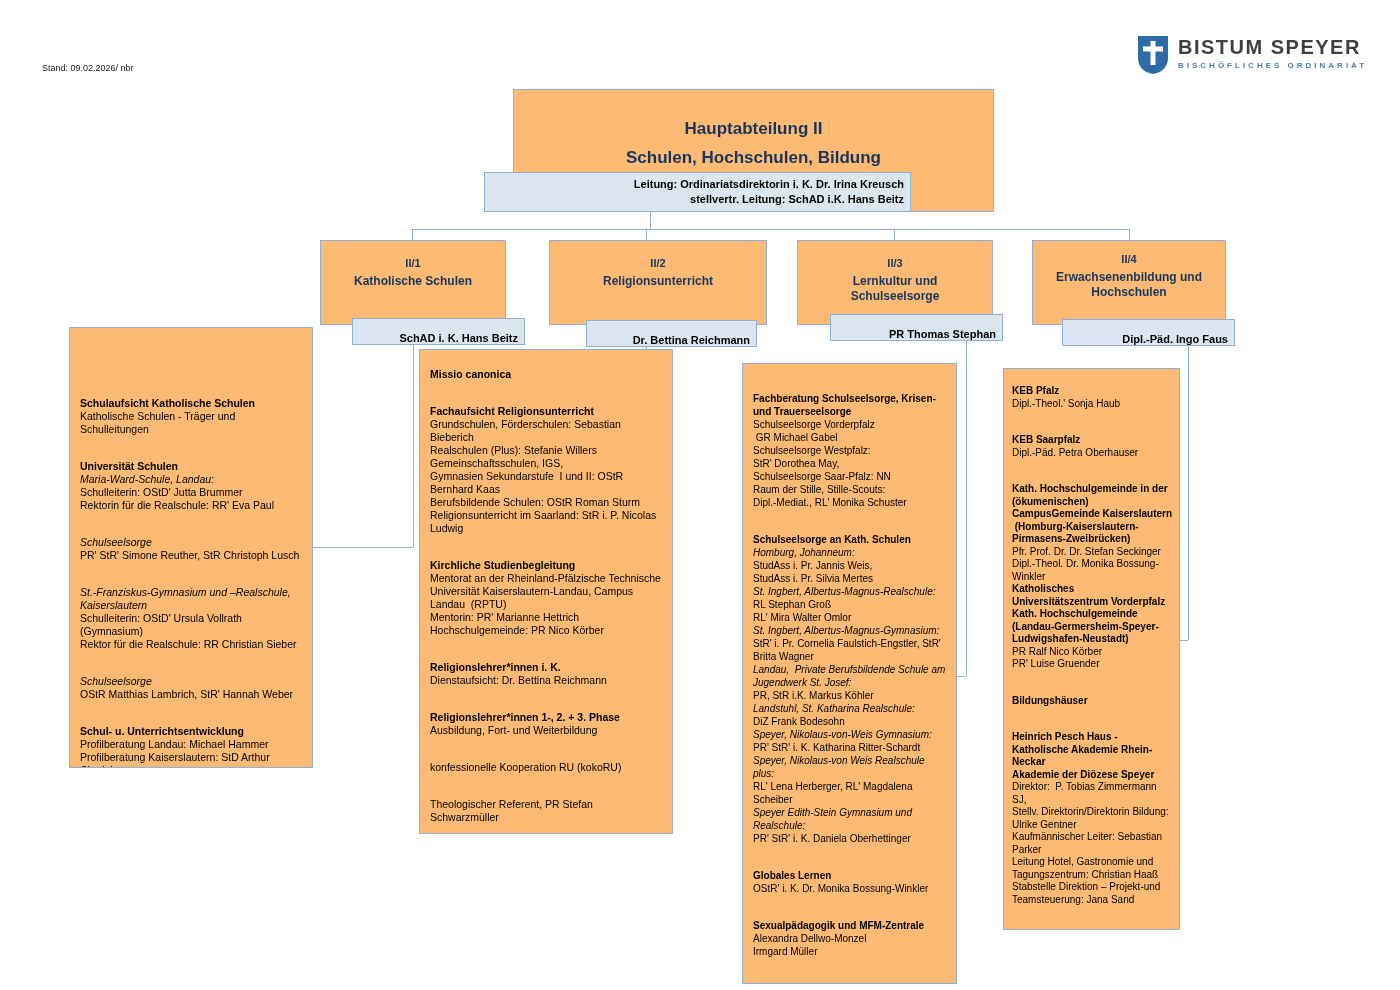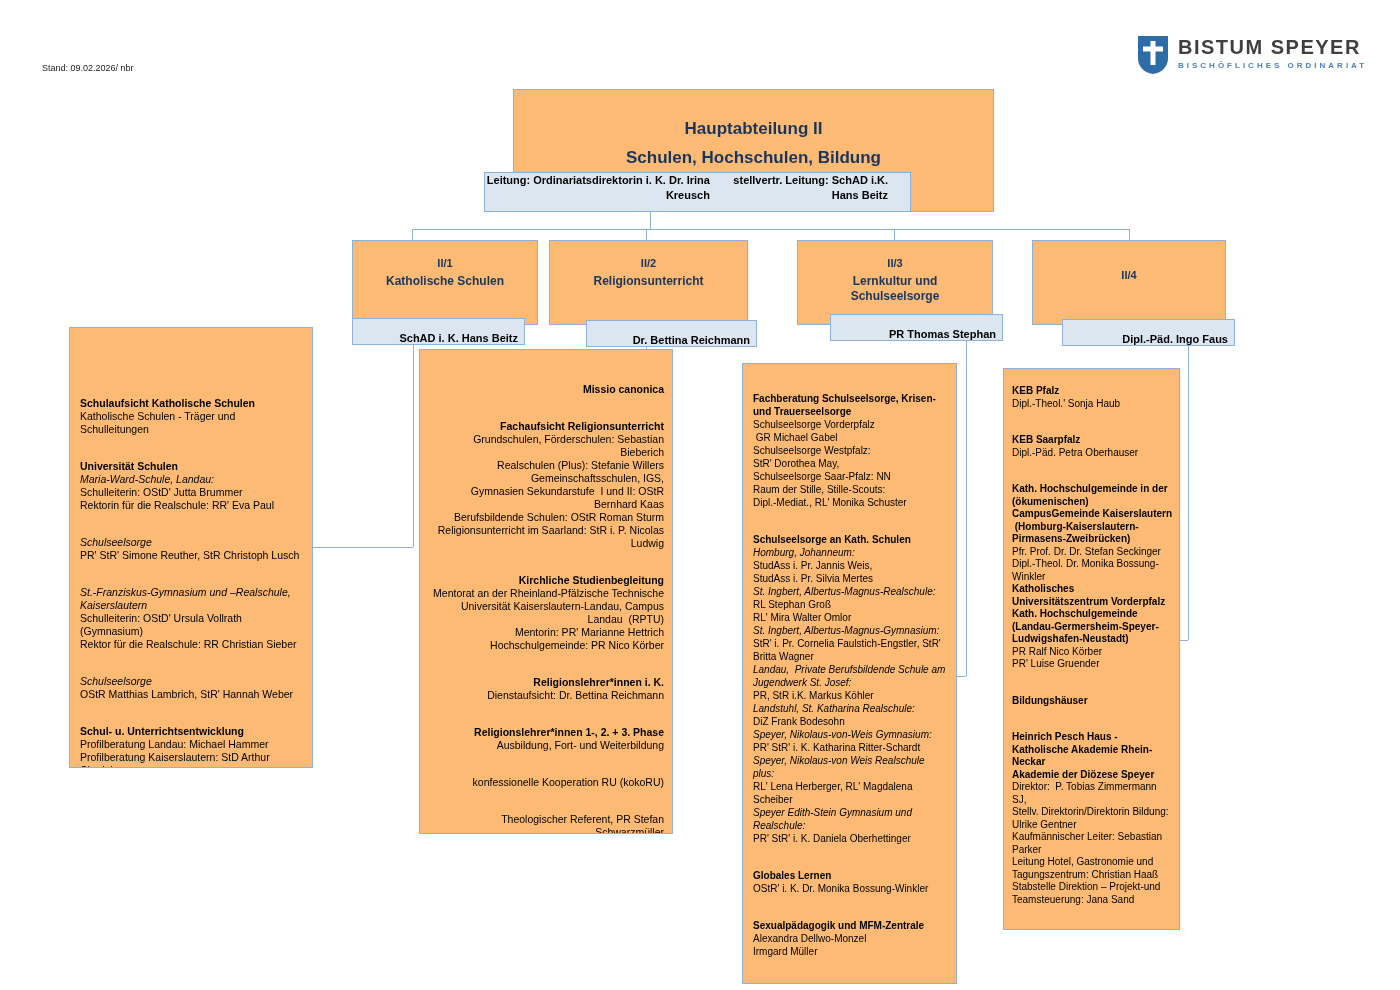--- a/index.html
+++ b/index.html
@@ -26,31 +26,31 @@
   #stand{position:absolute;left:42px;top:63px;font-size:9px;color:#222;}
 
   
   #logo{position:absolute;left:1138px;top:36px;display:flex;align-items:flex-start;gap:10px;}
   #logo-name{font-size:20px;font-weight:bold;letter-spacing:1.5px;color:var(--logo_text);line-height:22px;}
   #logo-sub{font-size:8px;letter-spacing:3px;color:var(--logo_sub);margin-top:3px;font-weight:bold;}
 
   
   #main-box{left:513px;top:89px;width:481px;height:123px;text-align:center;padding-top:24px;}
   .main-title{font-size:17px;font-weight:bold;color:var(--title);line-height:29px;}
-  #lead-box{left:484px;top:172px;width:427px;height:40px;display:flex;flex-direction:row;justify-content:center;text-align:right;padding-right:22px;font-size:11px;font-weight:bold;line-height:15px;}
+  #lead-box{left:484px;top:172px;width:427px;height:40px;display:flex;flex-direction:column;justify-content:center;text-align:right;padding-right:6px;font-size:11px;font-weight:bold;line-height:15px;}
 
   
   .dept{text-align:center;color:var(--title);}
   .dept-code{margin-top:16px;font-size:11px;font-weight:bold;}
   .dept-name{margin-top:5px;font-size:12px;font-weight:bold;padding:0 14px;line-height:15px;}
-  #dept-1{left:320px;top:240px;width:186px;height:85px;margin-left:32px;}
-  #dept-2{left:549px;top:240px;width:199px;height:85px;}
+  #dept-1{left:320px;top:240px;width:186px;height:85px;}
+  #dept-2{left:549px;top:240px;width:218px;height:85px;}
   #dept-3{left:797px;top:240px;width:196px;height:85px;}
   #dept-4{left:1032px;top:240px;width:194px;height:85px;}
-  #dept-4 .dept-code{margin-top:28px;}
+  #dept-4 .dept-code{margin-top:12px;}
 
   .namebox{display:flex;align-items:flex-end;justify-content:flex-end;padding-right:6px;font-size:11px;font-weight:bold;}
   #name-1{left:352px;top:318px;width:173px;height:27px;}
   #name-2{left:586px;top:320px;width:171px;height:27px;}
   #name-3{left:830px;top:314px;width:173px;height:27px;}
   #name-4{left:1062px;top:319px;width:173px;height:27px;}
 
   
   #c-stub{left:650px;top:212px;height:17px;}
   #c-bar{left:412px;top:229px;width:718px;}
@@ -62,21 +62,21 @@
   #c1h{left:313px;top:547px;width:100px;}
   #c2v{left:646px;top:347px;height:4px;}
   #c3v{left:966px;top:341px;height:335px;}
   #c3h{left:957px;top:676px;width:9px;}
   #c4v{left:1188px;top:346px;height:294px;}
   #c4h{left:1180px;top:640px;width:8px;}
 
   
   .detail{font-size:10.5px;line-height:13px;overflow:hidden;z-index:2;}
   #detail-1{left:69px;top:327px;width:244px;height:441px;padding:45px 8px 8px 10px;}
-  #detail-2{left:419px;top:349px;width:254px;height:485px;padding:33px 8px 8px 10px;text-align:right;}
+  #detail-2{left:419px;top:349px;width:254px;height:485px;padding:18px 8px 8px 10px;}
   #detail-3{left:742px;top:363px;width:215px;height:621px;padding:28px 8px 8px 10px;font-size:10px;}
   #detail-4{left:1003px;top:368px;width:177px;height:562px;padding:16px 6px 8px 8px;font-size:10px;line-height:12.5px;}
   .ln{min-height:12px;white-space:pre-wrap;}
   .gap{margin-top:24px;}
   .s-b{font-weight:bold;}
   .s-i{font-style:italic;}
 </style>
 </head>
 <body>
 
@@ -138,20 +138,21 @@
   <div class="box dept" id="dept-3">
     <div class="dept-code">II/3</div>
     <div class="dept-name">Lernkultur und Schulseelsorge</div>
   </div>
   <div class="shade namebox" id="name-3">
     <span>PR Thomas Stephan</span>
   </div>
 
   <div class="box dept" id="dept-4">
     <div class="dept-code">II/4</div>
+    <div class="dept-name">Erwachsenenbildung und Hochschulen</div>
   </div>
   <div class="shade namebox" id="name-4">
     <span>Dipl.-Päd. Ingo Faus</span>
   </div>
 
   <div class="box detail" id="detail-1">
       <div class="ln s-b gap">Schulaufsicht Katholische Schulen</div>
       <div class="ln s-n">Katholische Schulen - Träger und Schulleitungen</div>
       <div class="ln s-b gap">Universität Schulen</div>
       <div class="ln s-i">Maria-Ward-Schule, Landau:</div>

